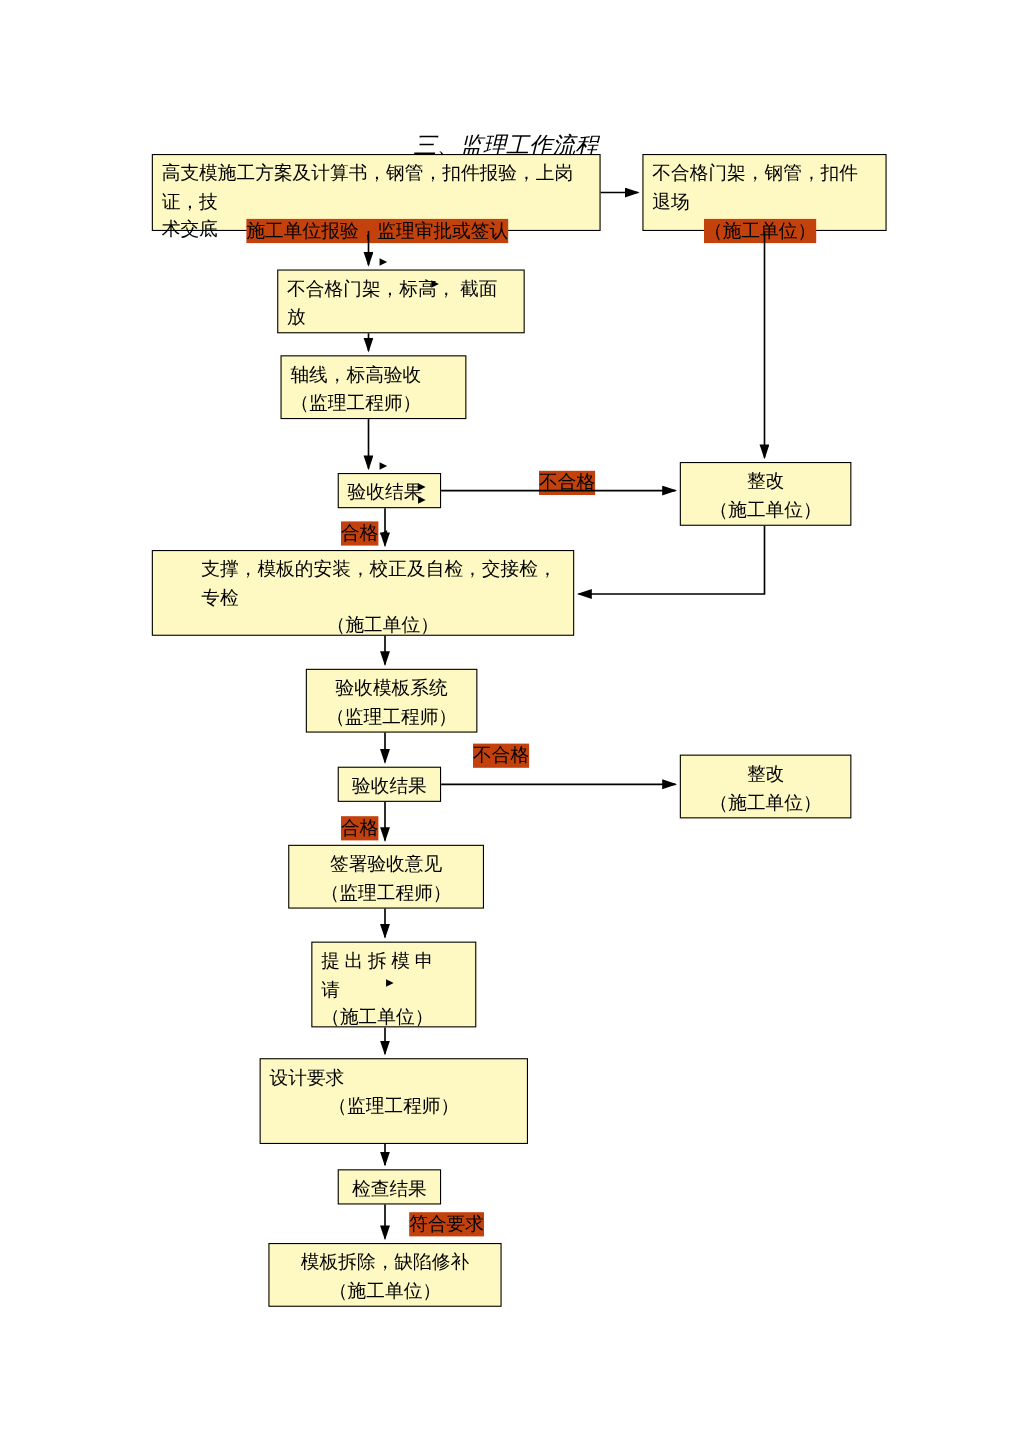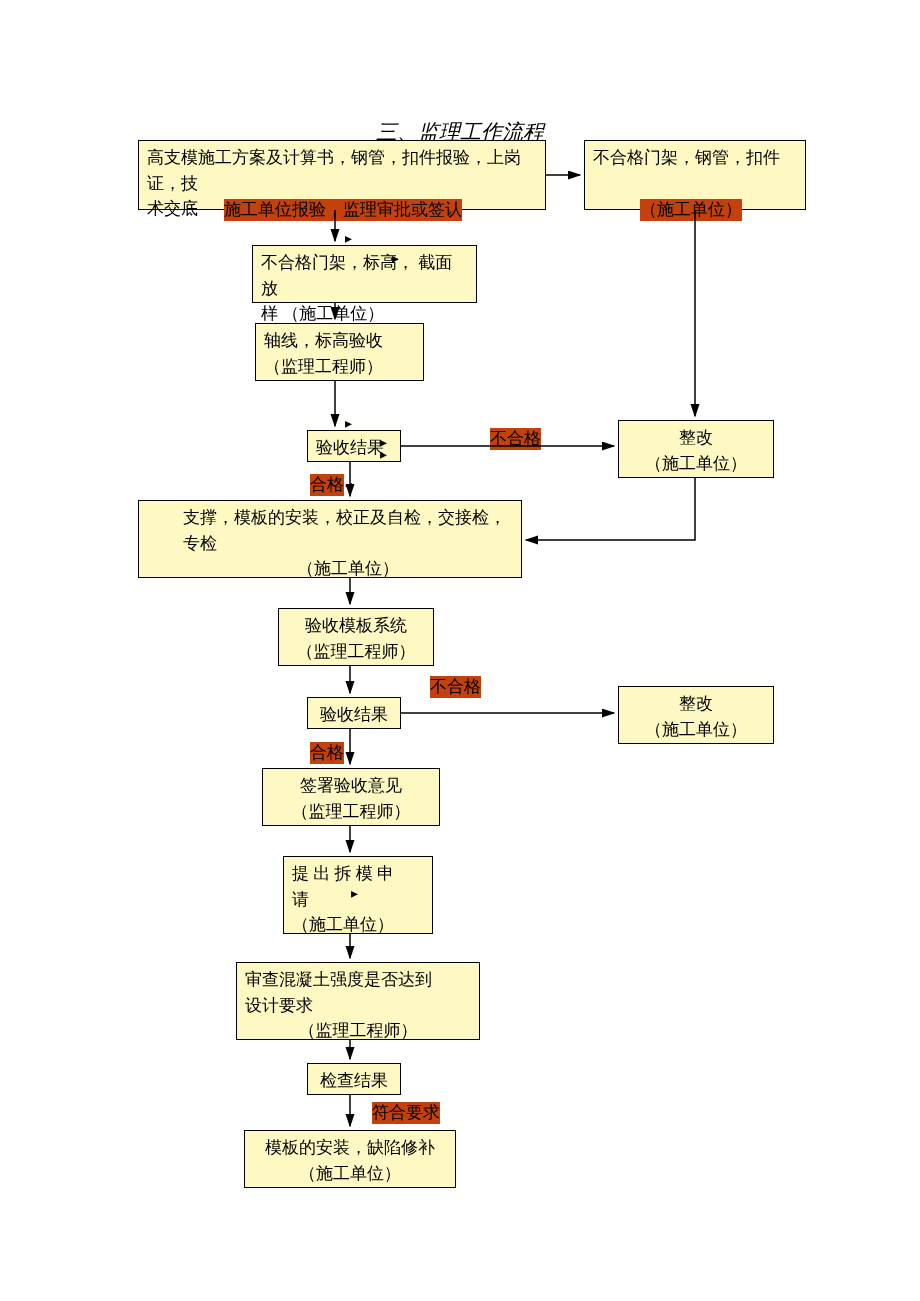--- a/index.html
+++ b/index.html
@@ -54,26 +54,26 @@
 <div class="title">三、监理工作流程</div>
 
 <div class="box" style="left:138px; top:140px; width:408px; height:70px;">
   <div>高支模施工方案及计算书，钢管，扣件报验，上岗证，技</div>
   <div>术交底</div>
 </div>
 <div class="label" style="left:224px; top:199px;">施工单位报验，监理审批或签认</div>
 
 <div class="box" style="left:584px; top:140px; width:222px; height:70px;">
   <div>不合格门架，钢管，扣件</div>
+  <div>退场</div>
 </div>
 <div class="label" style="left:640px; top:199px;">（施工单位）</div>
 
 <div class="box" style="left:252px; top:245px; width:225px; height:58px;">
   <div>不合格门架，标高，  截面放</div>
-  <div>样     （施工单位）</div>
 </div>
 
 <div class="box" style="left:255px; top:323px; width:169px; height:58px; text-align:left;">
   <div>轴线，标高验收</div>
   <div>（监理工程师）</div>
 </div>
 
 <div class="box" style="left:307px; top:430px; width:94px; height:32px; text-align:left;">
   <span>验收结果</span>
 </div>
@@ -108,31 +108,30 @@
   <div>（监理工程师）</div>
 </div>
 
 <div class="box" style="left:283px; top:856px; width:150px; height:78px;">
   <div>提 出 拆 模 申</div>
   <div>请</div>
   <div>（施工单位）</div>
 </div>
 
 <div class="box" style="left:236px; top:962px; width:244px; height:78px;">
-  <div>审查混凝土强度是否达到</div>
   <div>设计要求</div>
   <div style="text-align:center;">（监理工程师）</div>
 </div>
 
 <div class="box" style="left:307px; top:1063px; width:94px; height:32px; text-align:center;">
   <span>检查结果</span>
 </div>
 
 <div class="box" style="left:244px; top:1130px; width:212px; height:58px; text-align:center;">
-  <div>模板的安装，缺陷修补</div>
+  <div>模板拆除，缺陷修补</div>
   <div>（施工单位）</div>
 </div>
 
 <div class="label" style="left:490px; top:428px;">不合格</div>
 <div class="label" style="left:310px; top:474px;">合格</div>
 <div class="label" style="left:430px; top:676px;">不合格</div>
 <div class="label" style="left:310px; top:742px;">合格</div>
 <div class="label" style="left:372px; top:1102px;">符合要求</div>
 
 <div class="arrowmark" style="left:345px; top:232px;">▸</div>

